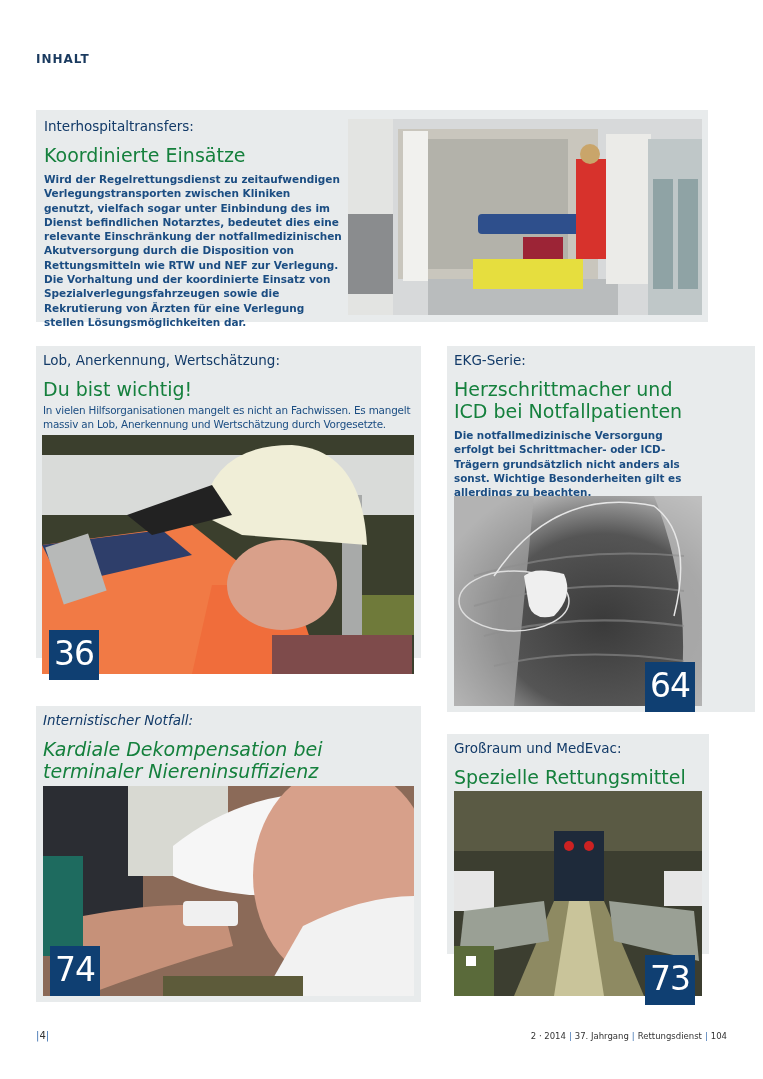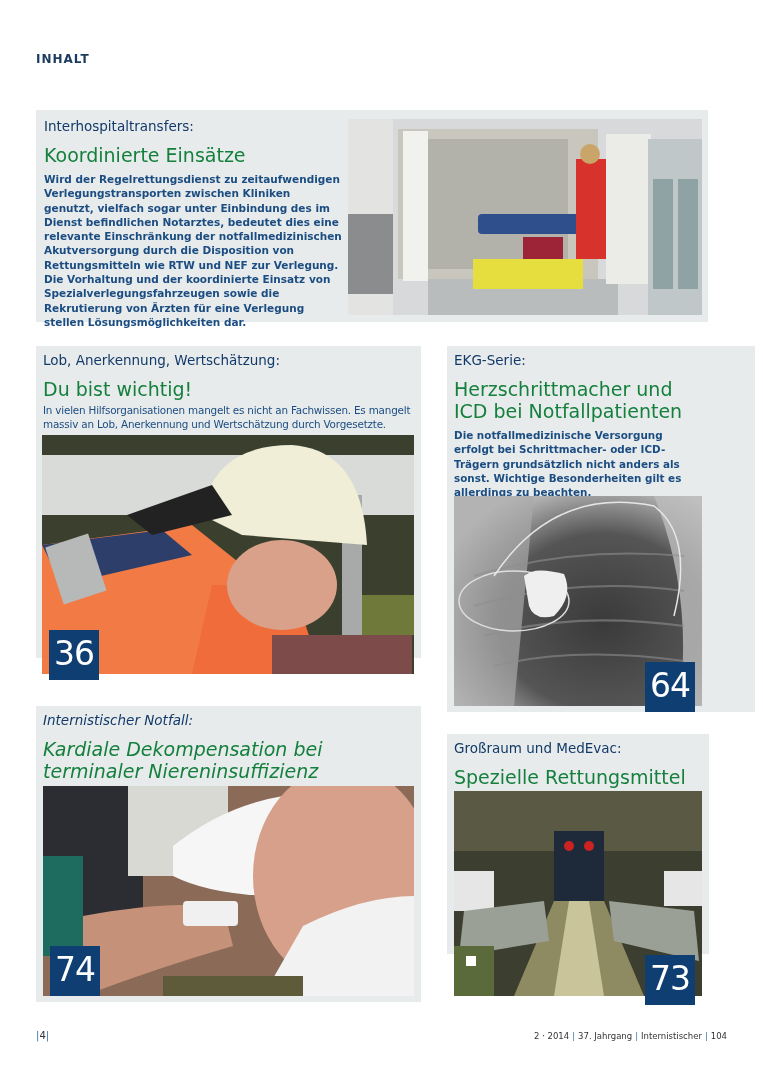--- a/index.html
+++ b/index.html
@@ -166,14 +166,14 @@
       <rect x="12" y="165" width="10" height="10" fill="#fff"></rect>
     </svg>
   </div>
   <div class="badge" style="left:198px; top:221px;">73</div>
 </div>
 
 <div class="footer-left">
   <span class="bar">|</span><span>4</span><span class="bar">|</span>
 </div>
 <div class="footer-right">
-  <span>2 · 2014</span><span class="sep">|</span><span>37. Jahrgang</span><span class="sep">|</span><span>Internistischer</span><span class="sep">|</span><span>104</span>
+  <span>2 · 2014</span><span class="sep">|</span><span>37. Jahrgang</span><span class="sep">|</span><span>Rettungsdienst</span><span class="sep">|</span><span>104</span>
 </div>
 
 </body></html>

